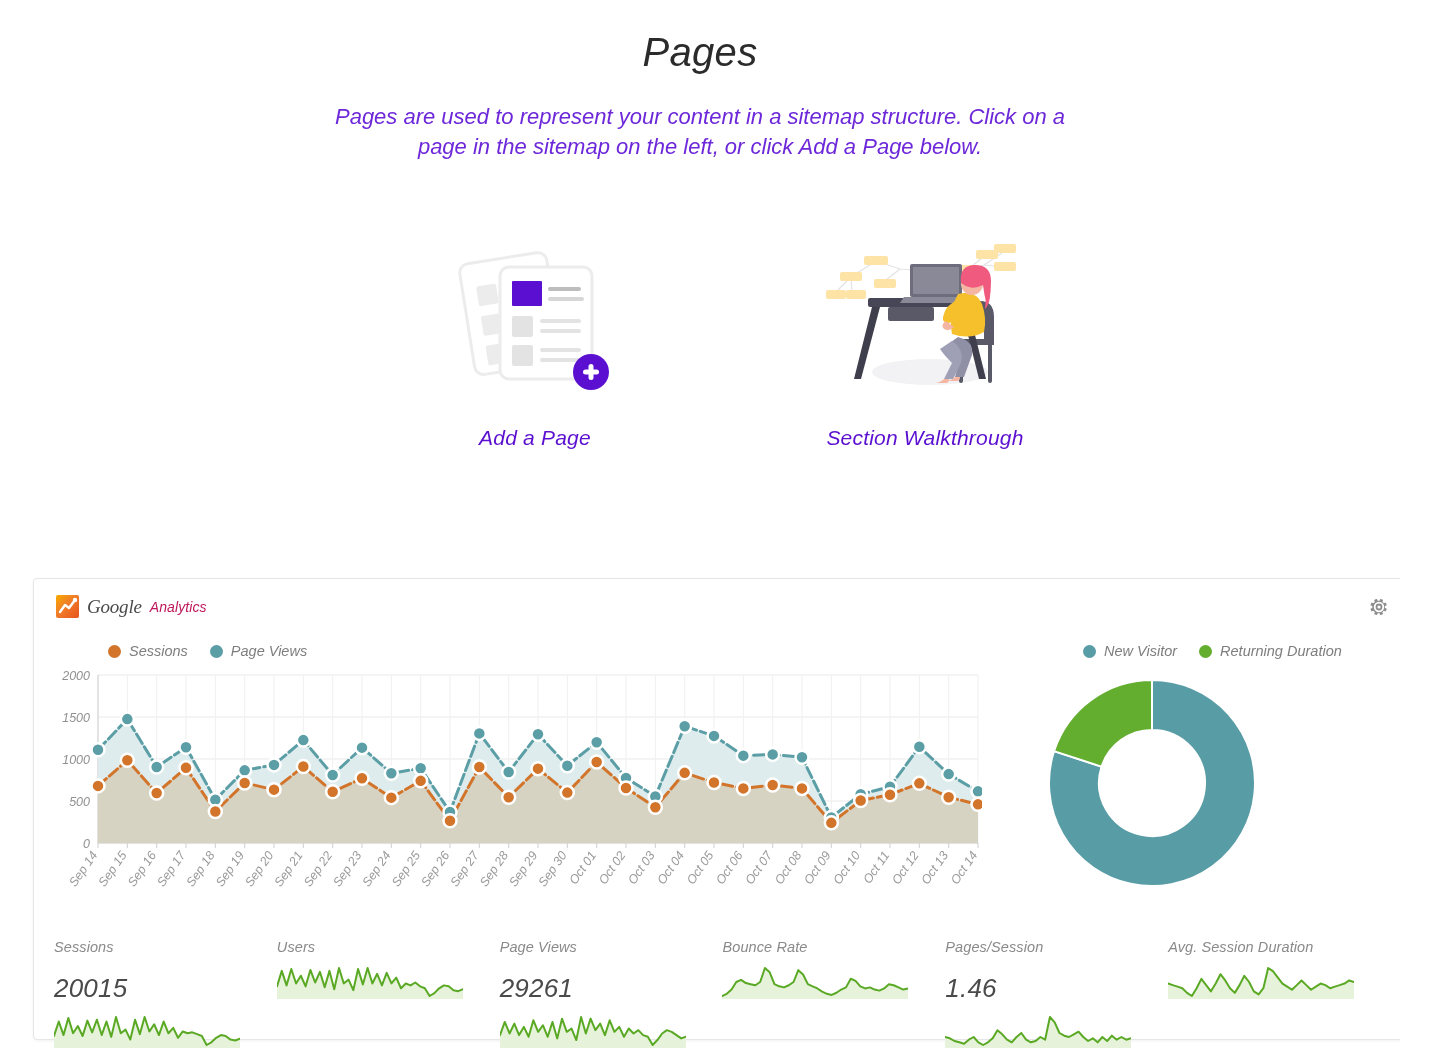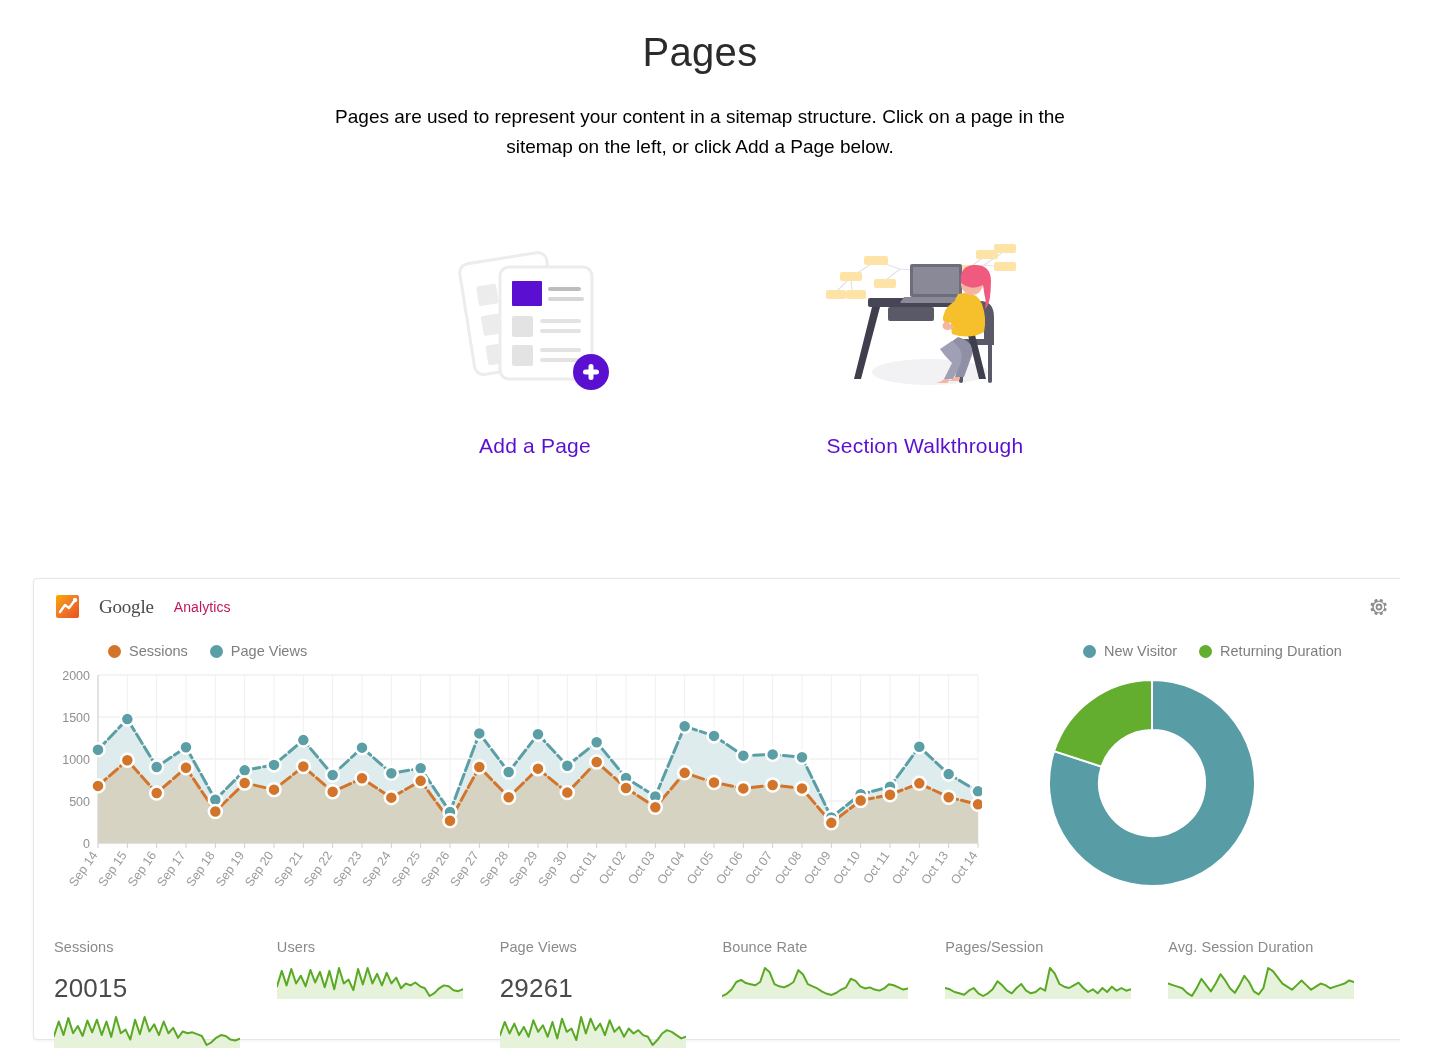--- a/index.html
+++ b/index.html
@@ -3,39 +3,39 @@
 <meta charset="utf-8">
 <style>
   * { box-sizing: border-box; }
   html, body {
     margin: 0; padding: 0;
     width: 1440px; height: 1056px;
     background: #ffffff;
     font-family: "Liberation Sans", sans-serif;
     -webkit-font-smoothing: antialiased;
   }
-  .page { position: relative; width: 1400px; height: 1056px; overflow: hidden; }
+  .page { position: relative; width: 1400px; height: 1056px; overflow: hidden; font-style: italic; }
 
   
   .page-title {
     text-align: center;
     font-size: 40px;
     font-weight: 400;
     color: #2b2b2b;
     letter-spacing: 0.3px;
     margin: 24px 0 0 0;
     line-height: 56px;
   }
   .page-desc {
     width: 760px;
     margin: 22px auto 0 auto;
     text-align: center;
-    font-size: 19px;
+    font-size: 22px;
     line-height: 30px;
-    color: #000000;
+    color: #6d28d9;
     font-weight: 400;
   }
 
   
   .actions {
     margin-top: 72px;
     display: flex;
     justify-content: center;
     align-items: flex-start;
     gap: 140px;
@@ -49,21 +49,21 @@
     cursor: pointer;
     text-decoration: none;
   }
   .action-art {
     height: 170px;
     display: flex;
     align-items: center;
     justify-content: center;
   }
   .action-label {
-    margin-top: 30px;
+    margin-top: 22px;
     font-size: 21px;
     color: #5b0fd0;
     font-weight: 400;
     letter-spacing: 0.2px;
   }
 
   
   .ga-card {
     position: absolute;
     left: 33px;
@@ -71,21 +71,21 @@
     width: 1377px;
     height: 462px;
     background: #ffffff;
     border: 1px solid #e6e6e6;
     border-radius: 4px;
     box-shadow: 0 1px 3px rgba(0,0,0,0.06);
   }
   .ga-head {
     position: absolute;
     left: 22px; top: 16px;
-    display: flex; align-items: center; gap: 20px;
+    display: flex; align-items: center; gap: 8px;
   }
   .ga-logo-box {
     width: 23px; height: 23px;
     border-radius: 2px;
     background: linear-gradient(135deg,#f9ab00 0%,#f07c29 45%,#e8541e 100%);
     position: relative;
     overflow: hidden;
   }
   .ga-word {
     font-family: "Liberation Serif", serif;
@@ -512,20 +512,21 @@
         <div class="metric-label">Bounce Rate</div>
         <div class="metric-spark">
             <svg width="186" height="34" viewBox="0 0 186 34">
               <polygon points="0,34 0,31 4.769230769230769,28.846153846153847 9.538461538461538,24.53846153846154 14.307692307692308,17 19.076923076923077,14.846153846153847 23.846153846153847,18.076923076923077 28.615384615384617,19.153846153846153 33.38461538461539,20.23076923076923 38.15384615384615,17 42.92307692307692,3 47.69230769230769,7.307692307692307 52.46153846153846,19.153846153846153 57.23076923076923,21.307692307692307 62,22.384615384615383 66.76923076923077,20.23076923076923 71.53846153846153,17 76.3076923076923,5.153846153846153 81.07692307692308,9.46153846153846 85.84615384615384,19.153846153846153 90.61538461538461,21.307692307692307 95.38461538461539,23.46153846153846 100.15384615384616,26.692307692307693 104.92307692307692,28.846153846153847 109.6923076923077,29.923076923076923 114.46153846153847,27.76923076923077 119.23076923076923,24.53846153846154 124,22.384615384615383 128.76923076923077,13.769230769230766 133.53846153846155,15.923076923076923 138.30769230769232,21.307692307692307 143.07692307692307,23.46153846153846 147.84615384615384,22.384615384615383 152.6153846153846,24.53846153846154 157.3846153846154,25.615384615384613 162.15384615384616,23.46153846153846 166.92307692307693,19.153846153846153 171.69230769230768,20.23076923076923 176.46153846153845,22.384615384615383 181.23076923076923,24.53846153846154 186,23.46153846153846 186,34" fill="#e6f2da"></polygon>
               <polyline points="0,31 4.769230769230769,28.846153846153847 9.538461538461538,24.53846153846154 14.307692307692308,17 19.076923076923077,14.846153846153847 23.846153846153847,18.076923076923077 28.615384615384617,19.153846153846153 33.38461538461539,20.23076923076923 38.15384615384615,17 42.92307692307692,3 47.69230769230769,7.307692307692307 52.46153846153846,19.153846153846153 57.23076923076923,21.307692307692307 62,22.384615384615383 66.76923076923077,20.23076923076923 71.53846153846153,17 76.3076923076923,5.153846153846153 81.07692307692308,9.46153846153846 85.84615384615384,19.153846153846153 90.61538461538461,21.307692307692307 95.38461538461539,23.46153846153846 100.15384615384616,26.692307692307693 104.92307692307692,28.846153846153847 109.6923076923077,29.923076923076923 114.46153846153847,27.76923076923077 119.23076923076923,24.53846153846154 124,22.384615384615383 128.76923076923077,13.769230769230766 133.53846153846155,15.923076923076923 138.30769230769232,21.307692307692307 143.07692307692307,23.46153846153846 147.84615384615384,22.384615384615383 152.6153846153846,24.53846153846154 157.3846153846154,25.615384615384613 162.15384615384616,23.46153846153846 166.92307692307693,19.153846153846153 171.69230769230768,20.23076923076923 176.46153846153845,22.384615384615383 181.23076923076923,24.53846153846154 186,23.46153846153846" fill="none" stroke="#5aa924" stroke-width="2" stroke-linejoin="round" stroke-linecap="round"></polyline>
             </svg>
           </div>
       </div>
       <div class="metric">
         <div class="metric-label">Pages/Session</div>
+        <div class="metric-value">1.46</div>
         <div class="metric-spark">
             <svg width="186" height="34" viewBox="0 0 186 34">
               <polygon points="0,34 0,23 4.769230769230769,24.333333333333336 9.538461538461538,27 14.307692307692308,28.333333333333332 19.076923076923077,29.666666666666668 23.846153846153847,25.666666666666668 28.615384615384617,23 33.38461538461539,28.333333333333332 38.15384615384615,31 42.92307692307692,28.333333333333332 47.69230769230769,24.333333333333336 52.46153846153846,16.333333333333332 57.23076923076923,20.333333333333336 62,25.666666666666668 66.76923076923077,28.333333333333332 71.53846153846153,23 76.3076923076923,19 81.07692307692308,25.666666666666668 85.84615384615384,28.333333333333332 90.61538461538461,27 95.38461538461539,23 100.15384615384616,25.666666666666668 104.92307692307692,3 109.6923076923077,8.333333333333332 114.46153846153847,19 119.23076923076923,21.666666666666668 124,23 128.76923076923077,20.333333333333336 133.53846153846155,17.666666666666668 138.30769230769232,23 143.07692307692307,27 147.84615384615384,24.333333333333336 152.6153846153846,28.333333333333332 157.3846153846154,23 162.15384615384616,27 166.92307692307693,21.666666666666668 171.69230769230768,25.666666666666668 176.46153846153845,23 181.23076923076923,25.666666666666668 186,24.333333333333336 186,34" fill="#e6f2da"></polygon>
               <polyline points="0,23 4.769230769230769,24.333333333333336 9.538461538461538,27 14.307692307692308,28.333333333333332 19.076923076923077,29.666666666666668 23.846153846153847,25.666666666666668 28.615384615384617,23 33.38461538461539,28.333333333333332 38.15384615384615,31 42.92307692307692,28.333333333333332 47.69230769230769,24.333333333333336 52.46153846153846,16.333333333333332 57.23076923076923,20.333333333333336 62,25.666666666666668 66.76923076923077,28.333333333333332 71.53846153846153,23 76.3076923076923,19 81.07692307692308,25.666666666666668 85.84615384615384,28.333333333333332 90.61538461538461,27 95.38461538461539,23 100.15384615384616,25.666666666666668 104.92307692307692,3 109.6923076923077,8.333333333333332 114.46153846153847,19 119.23076923076923,21.666666666666668 124,23 128.76923076923077,20.333333333333336 133.53846153846155,17.666666666666668 138.30769230769232,23 143.07692307692307,27 147.84615384615384,24.333333333333336 152.6153846153846,28.333333333333332 157.3846153846154,23 162.15384615384616,27 166.92307692307693,21.666666666666668 171.69230769230768,25.666666666666668 176.46153846153845,23 181.23076923076923,25.666666666666668 186,24.333333333333336" fill="none" stroke="#5aa924" stroke-width="2" stroke-linejoin="round" stroke-linecap="round"></polyline>
             </svg>
           </div>
       </div>
       <div class="metric">
         <div class="metric-label">Avg. Session Duration</div>
         <div class="metric-spark">

